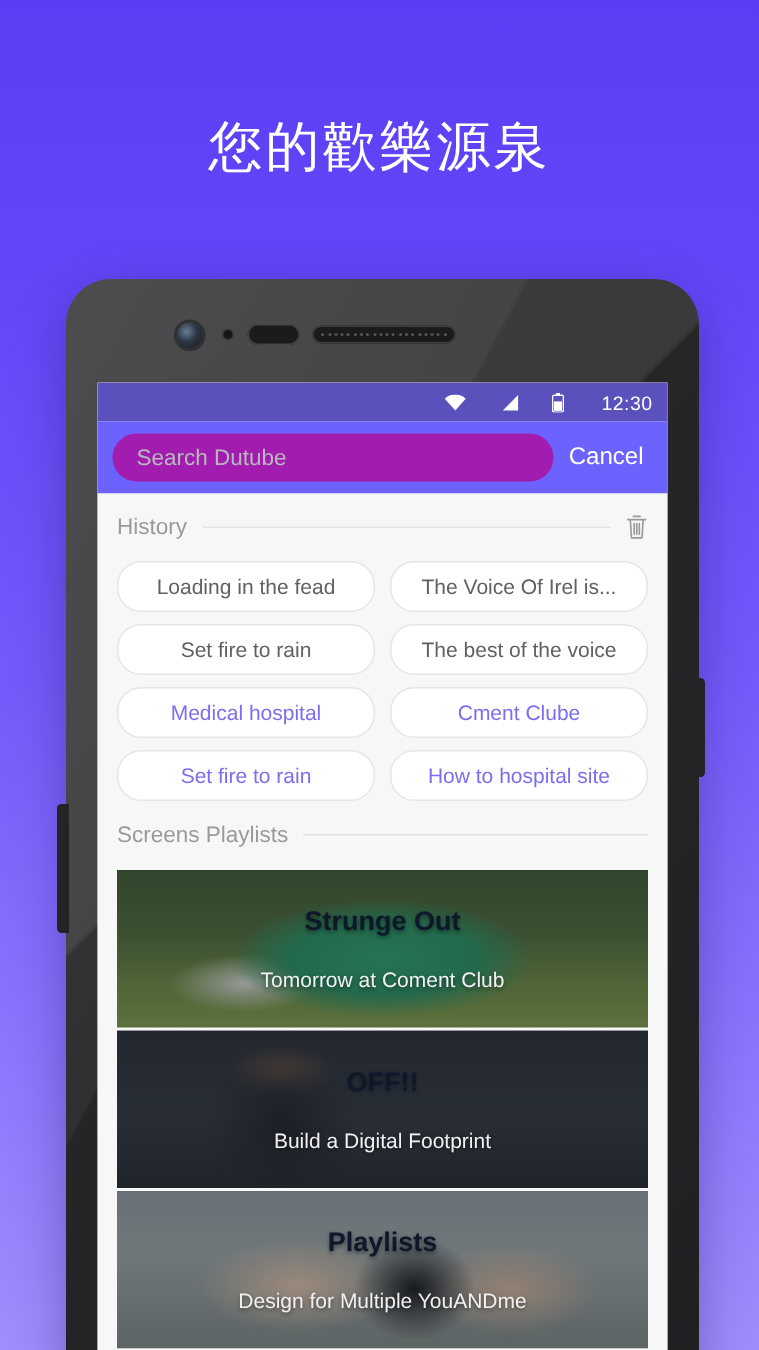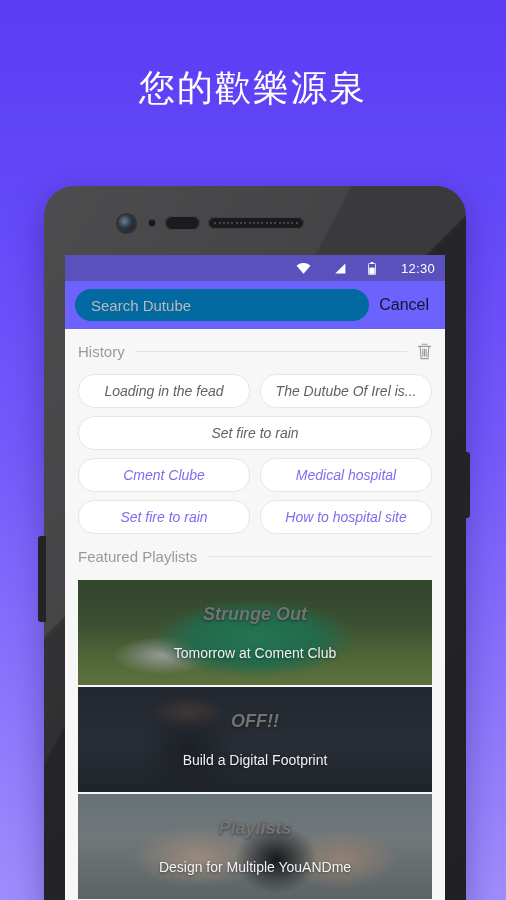--- a/index.html
+++ b/index.html
@@ -5,21 +5,21 @@
   html,body{margin:0;padding:0;}
   body{
     width:506px;height:900px;overflow:hidden;
     font-family:"Liberation Sans","DejaVu Sans",sans-serif;
     background:linear-gradient(180deg,#5b3df5 0%,#6348f8 22%,#7459fb 50%,#8a72fc 75%,#9f8dfd 100%);
     position:relative;
   }
 
   
   .hero-title{
-    position:absolute;top:64px;left:0;width:506px;
+    position:absolute;top:74px;left:0;width:506px;
     text-align:center;color:#ffffff;
     font-size:36px;font-weight:400;letter-spacing:2px;
     font-family:"DejaVu Sans","Liberation Sans",sans-serif;
   }
 
   
   .phone{
     position:absolute;left:44px;top:186px;
     width:422px;height:760px;
     background:linear-gradient(135deg,#3c3c3e 0%,#3a3a3c 38%,#262628 38.4%,#202022 100%);
@@ -78,26 +78,26 @@
   .ico-signal{width:13px;height:11px;display:block;}
   .ico-batt{width:8px;height:13px;display:block;}
   .clock{font-size:13px;color:#fff;margin-left:3px;letter-spacing:.3px;}
 
   
   .searchbar{
     height:48px;background:#6c63ff;
     display:flex;align-items:center;padding:0 10px;box-sizing:border-box;gap:8px;
   }
   .search-field{
-    flex:1;height:32px;background:#0369a1;border-radius:16px;
+    flex:1;height:32px;background:#a21caf;border-radius:16px;
     display:flex;align-items:center;padding:0 16px;box-sizing:border-box;
   }
   .search-field span{color:#b9b9bd;font-size:15px;}
   .cancel-btn{
-    color:#0f172a;font-size:16px;padding:0 6px 0 2px;white-space:nowrap;
+    color:#ffffff;font-size:16px;padding:0 6px 0 2px;white-space:nowrap;
   }
 
   
   .content{
     height:606px;overflow:hidden;background:#f7f7f7;
   }
   .section-head{
     display:flex;align-items:center;gap:10px;
     padding:14px 13px 6px 13px;
   }
@@ -106,34 +106,34 @@
   .trash-icon{width:15px;height:17px;display:block;flex:0 0 auto;}
 
   .chip-row{
     display:flex;gap:10px;padding:0 13px 0 13px;margin-top:8px;
   }
   .chip{
     flex:1;height:32px;border-radius:16px;background:#fff;
     border:1px solid #e6e6e8;
     display:flex;align-items:center;justify-content:center;
     font-size:14px;color:#616164;
-    overflow:hidden;white-space:nowrap;font-style:italic;
+    overflow:hidden;white-space:nowrap;
   }
   .chip.trend{color:#7b6ef0;}
 
   
   .cards{margin-top:9px;padding:0 13px;}
   .card{
     position:relative;height:105px;overflow:hidden;
     display:flex;flex-direction:column;align-items:center;justify-content:center;
     margin-bottom:2px;
   }
   .card .art{position:absolute;inset:0;}
   .card .scrim{position:absolute;inset:0;background:rgba(18,20,26,.30);}
-  .card .t{position:relative;color:#737373;font-size:18px;font-weight:bold;text-shadow:0 1px 3px rgba(0,0,0,.45);font-style:italic;}
+  .card .t{position:relative;color:#0f172a;font-size:18px;font-weight:bold;text-shadow:0 1px 3px rgba(0,0,0,.45);}
   .card .s{position:relative;color:#f1f1f3;font-size:14px;margin-top:20px;text-shadow:0 1px 3px rgba(0,0,0,.45);}
 
   
   .art-van{
     background:
       radial-gradient(ellipse 46% 60% at 50% 56%, #2e9e6b 0%, #2b8f62 38%, rgba(43,143,98,0) 62%),
       radial-gradient(ellipse 20% 26% at 24% 72%, #cfd3cd 0%, rgba(207,211,205,0) 70%),
       linear-gradient(180deg,#3f5b35 0%,#4e6b3c 42%,#6d8a45 74%,#7e9a4d 100%),
       repeating-linear-gradient(90deg,#36502f 0 9px,#425c35 9px 22px,#2f482a 22px 30px);
   }
@@ -222,38 +222,39 @@
     <div class="section-head">
       <span class="lbl">History</span>
       <span class="rule"></span>
       <svg class="trash-icon" viewBox="0 0 15 17">
         <path d="M5.2 1.2 h4.6 M1.5 3.4 h12 M3.2 3.4 l0.8 12.2 h7 l0.8 -12.2 M5.8 6 v7.2 M7.5 6 v7.2 M9.2 6 v7.2" fill="none" stroke="#9a9a9e" stroke-width="1.1" stroke-linecap="round" stroke-linejoin="round"></path>
       </svg>
     </div>
 
     <div class="chip-row">
       <div class="chip">Loading in the fead</div>
-      <div class="chip">The Dutube Of Irel is...</div>
+      <div class="chip">The Voice Of Irel is...</div>
     </div>
     <div class="chip-row">
       <div class="chip">Set fire to rain</div>
-    </div>
-
-
-    <div class="chip-row">
+      <div class="chip">The best of the voice</div>
+    </div>
+
+
+    <div class="chip-row">
+      <div class="chip trend">Medical hospital</div>
       <div class="chip trend">Cment Clube</div>
-      <div class="chip trend">Medical hospital</div>
     </div>
     <div class="chip-row">
       <div class="chip trend">Set fire to rain</div>
       <div class="chip trend">How to hospital site</div>
     </div>
 
     <div class="section-head">
-      <span class="lbl">Featured Playlists</span>
+      <span class="lbl">Screens Playlists</span>
       <span class="rule"></span>
     </div>
 
     <div class="cards">
 
       <div class="card">
         <div class="art art-van"></div>
         <div class="scrim"></div>
         <div class="t">Strunge Out</div>
         <div class="s">Tomorrow at Coment Club</div>

